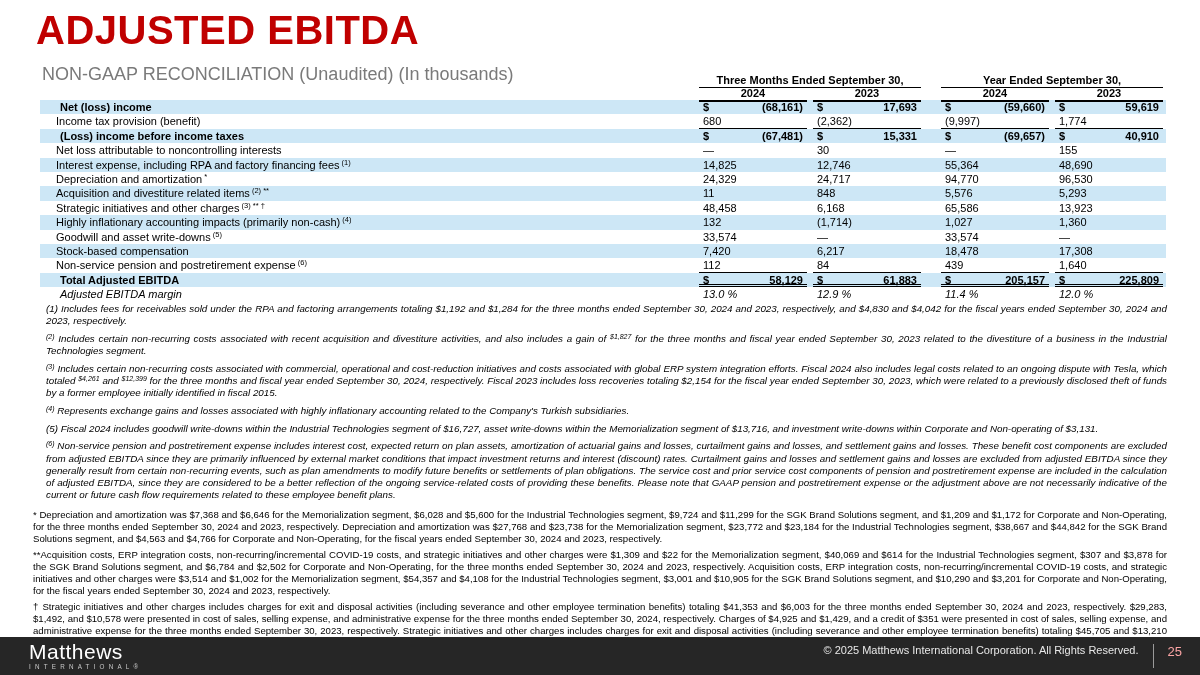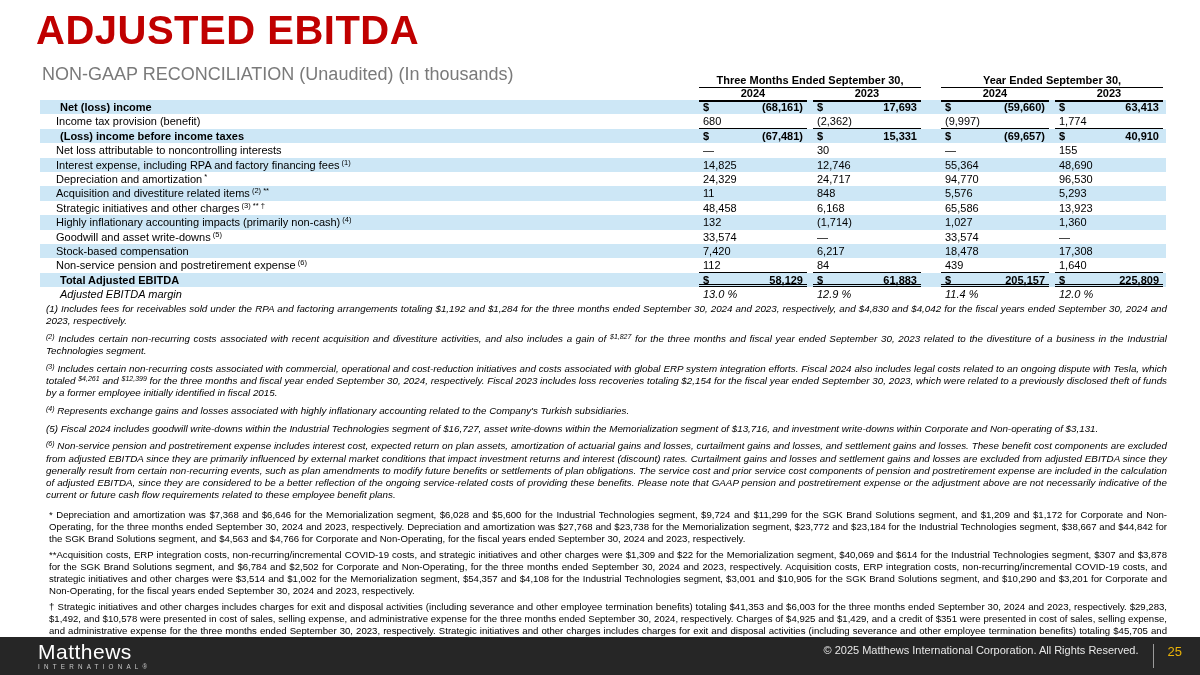--- a/index.html
+++ b/index.html
@@ -42,32 +42,32 @@
   .vline.u2{border-bottom:3.5px double #000;}
   .gapcell{}
 
   
   .lower{position:absolute;left:33px;top:303px;width:1134px;}
   #footnotes{padding-left:13px;}
   .fn{font-size:9.8px;font-style:italic;line-height:12.2px;margin-bottom:5.5px;
     text-align:justify;}
   .fn sup{font-size:7px;line-height:0;vertical-align:3px;}
   #notes{margin-top:8px;}
-  .note{font-size:9.6px;line-height:12px;margin-bottom:4px;text-align:justify;margin-left:16px;}
+  .note{font-size:9.6px;line-height:12px;margin-bottom:4px;text-align:justify;}
 
   
   .footer{position:absolute;left:0;bottom:0;width:1200px;height:38px;
     background:var(--footer-bg);display:flex;align-items:center;justify-content:space-between;}
-  .logo{margin-left:38px;display:flex;flex-direction:column;}
+  .logo{margin-left:29px;display:flex;flex-direction:column;}
   .logo-primary{color:#fff;font-size:21px;font-weight:500;letter-spacing:.5px;line-height:20px;}
   .logo-secondary{color:#c9c9c9;font-size:6.3px;letter-spacing:4.2px;margin-top:1px;}
   .footer-right{margin-right:18px;display:flex;align-items:flex-start;}
   .copyright{color:#e8e8e8;font-size:11px;}
   .page-divider{width:1px;height:24px;background:#9a9a9a;margin:0 14px;}
-  .page-number{color:#eab308;font-size:13px;}
+  .page-number{color:#fca5a5;font-size:13px;}
 </style>
 </head>
 <body>
 
 <h1 class="title">ADJUSTED EBITDA</h1>
 <h2 class="subtitle">NON-GAAP RECONCILIATION (Unaudited) (In thousands)</h2>
 
 <div class="table">
   <div class="thead-row">
     <div></div>
@@ -113,21 +113,21 @@
         <div class="gapcell"></div>
         <div class="vc">
           <div class="vline sb">
             <span class="dol">$</span>
             <span class="num">(59,660)</span>
           </div>
         </div>
         <div class="vc">
           <div class="vline sb">
             <span class="dol">$</span>
-            <span class="num">63,413</span>
+            <span class="num">59,619</span>
           </div>
         </div>
       </div>
       <div class="trow">
         <div class="lcell ind"><span>Income tax provision (benefit)</span></div>
         <div class="vc">
           <div class="vline u1">
             <span class="num">680</span>
           </div>
         </div>

